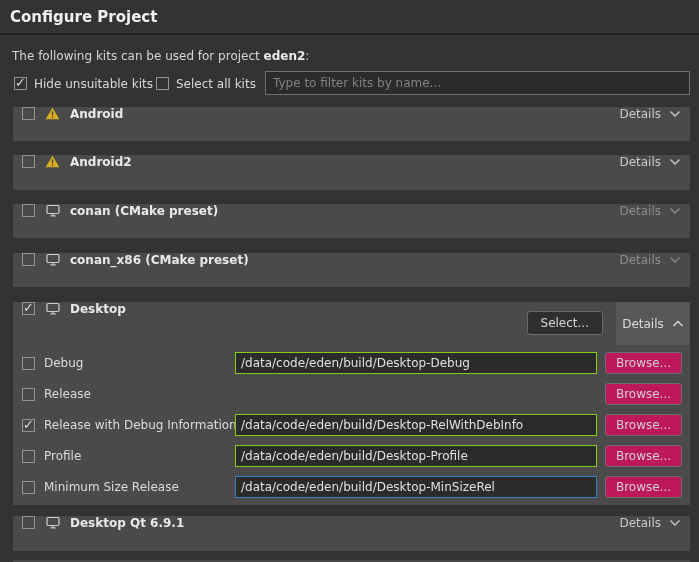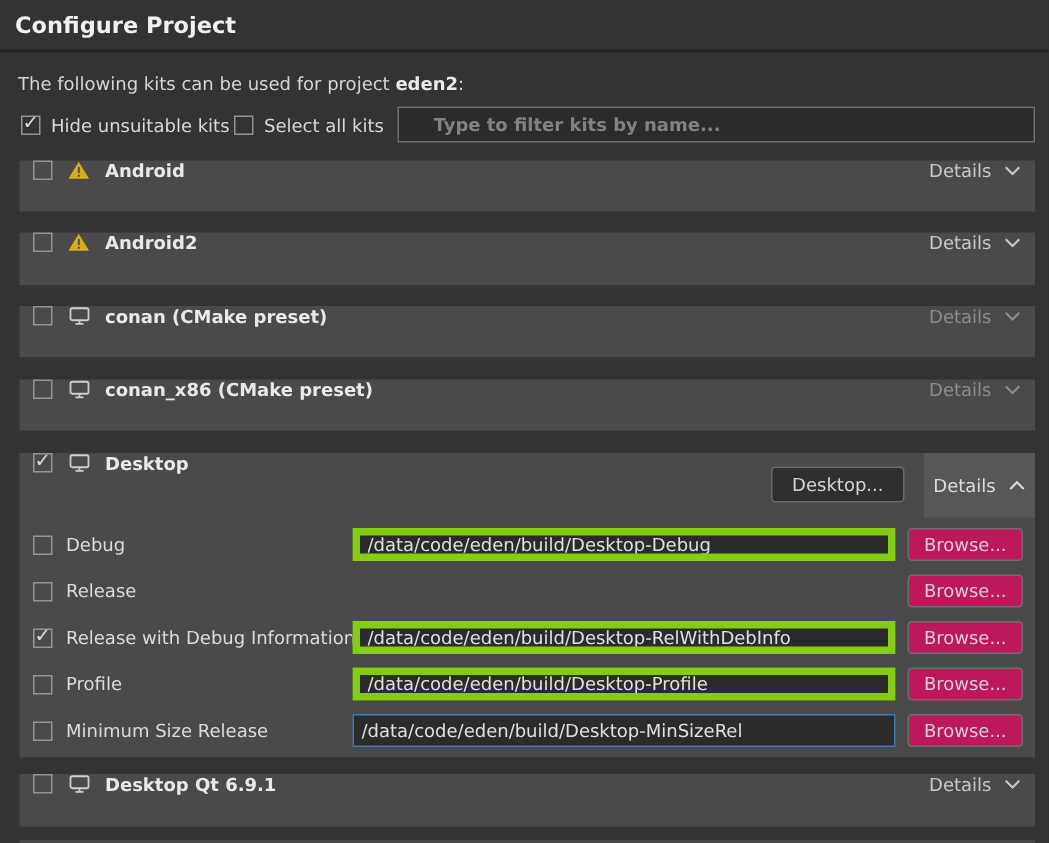--- a/index.html
+++ b/index.html
@@ -43,22 +43,22 @@
     position: absolute; top: 76px; height: 15px;
     display: flex; align-items: center; gap: 7px;
     font-size: 12px; color: #d9d9d9; cursor: default;
   }
   #hide-unsuitable { left: 14px; }
   #select-all { left: 156px; }
 
   .filter-input {
     position: absolute; left: 265px; top: 71px; width: 425px; height: 24px;
     background: #2b2b2b; border: 1px solid #6f6f6f;
-    color: #dddddd; font-size: 12px; padding: 0 23px;
-    font-family: inherit; outline: none; font-weight: bold;
+    color: #dddddd; font-size: 12px; padding: 0 7px;
+    font-family: inherit; outline: none;
   }
   .filter-input::placeholder { color: #828282; }
 
   
   .kit-row {
     position: absolute; left: 13px; width: 677px;
     background: #4a4a4a;
   }
   .kit-header {
     display: flex; align-items: flex-start;
@@ -99,21 +99,21 @@
   .config-row {
     position: absolute; left: 9px; width: 660px; height: 22px;
     display: flex; align-items: center;
   }
   .config-row .config-label { margin-left: 9px; font-size: 12px; color: #dcdcdc; white-space: nowrap; }
   .cfg-0 { top: 50px; } .cfg-1 { top: 81px; } .cfg-2 { top: 112px; }
   .cfg-3 { top: 143px; } .cfg-4 { top: 174px; }
 
   .path-input {
     position: absolute; left: 213px; top: 0; width: 362px; height: 22px;
-    background: #2b2b2b; border: 5px solid #84cc16;
+    background: #2b2b2b; border: 1px solid #84cc16;
     color: #e0e0e0; font-size: 12px; padding: 0 5px;
     font-family: inherit; outline: none;
   }
   .path-input.focused { border: 1px solid #3f7fbe; }
 
   .browse-btn {
     position: absolute; right: 0; top: 0; width: 77px; height: 22px;
     background: #be185d; border: 1px solid #6e6e6e; border-radius: 3px;
     color: #d0d0d0; font-size: 12px; font-family: inherit; cursor: default;
   }
@@ -242,21 +242,21 @@
 <div class="kit-row" id="kit-desktop">
   <div class="kit-header">
     <span class="checkbox checked"></span>
     <span class="kit-icon">
         <svg width="14" height="13" viewBox="0 0 14 13">
           <use href="#icon-monitor"></use>
         </svg>
       </span>
     <span class="kit-name">Desktop</span>
   </div>
-  <button class="manage-btn">Desktop...</button>
+  <button class="manage-btn">Select...</button>
   <div class="details-toggle-active">
     <span>Details</span>
     <span><svg width="12" height="8" viewBox="0 0 12 8">
           <use href="#icon-chevron-up"></use>
         </svg></span>
   </div>
 
   <div class="config-row cfg-0">
     <span class="checkbox"></span>
     <span class="config-label">Debug</span>

